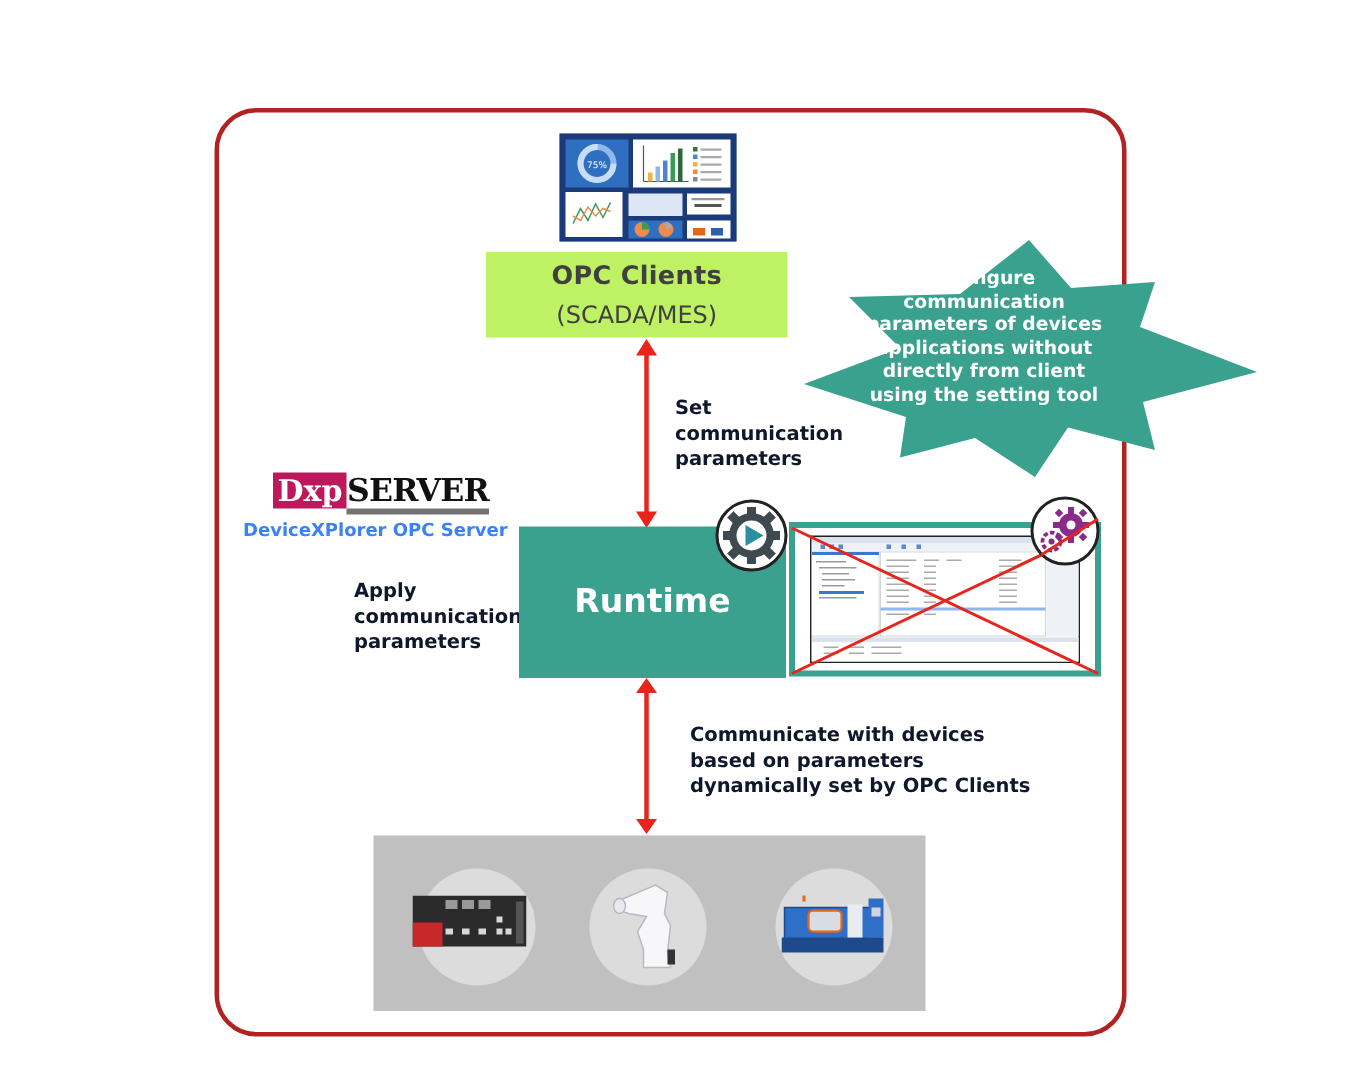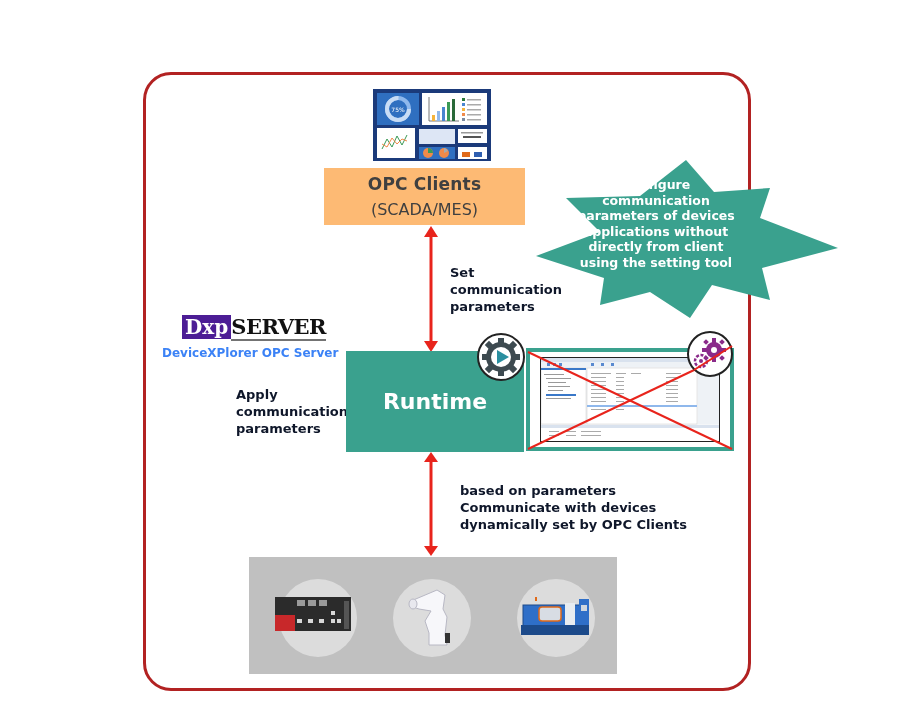--- a/index.html
+++ b/index.html
@@ -2,36 +2,36 @@
 <html><head>
 <meta charset="utf-8">
 <style>
   html, body { margin:0; padding:0; background:#ffffff; }
   body { width:900px; height:720px; position:relative; overflow:hidden; font-family:"DejaVu Sans", sans-serif; color:#111; }
   .frame { position:absolute; left:143px; top:72px; width:608px; height:619px; border:3px solid #b22222; border-radius:28px; box-sizing:border-box; }
   .abs { position:absolute; }
 
   
   .dash { left:373px; top:89px; width:118px; height:72px; background:#1b3a7a; }
-  .opc-box { left:324px; top:168px; width:201px; height:57px; background:#fdba74; text-align:center; }
+  .opc-box { left:324px; top:168px; width:201px; height:57px; background:#bef264; text-align:center; }
   .opc-title { font-weight:bold; font-size:17px; color:#404040; margin-top:6px; letter-spacing:0.2px; }
   .opc-sub { font-size:16px; color:#404040; margin-top:6px; }
 
   .txt { font-weight:bold; font-size:13px; line-height:17px; color:#0f172a; }
 
   .runtime { left:346px; top:351px; width:178px; height:101px; background:#3aa18e; color:#fff; font-weight:bold; font-size:22px; display:flex; align-items:center; justify-content:center; }
   .tool { left:526px; top:348px; width:208px; height:103px; border:4px solid #3aa18e; box-sizing:border-box; background:#fff; }
   .shot { position:absolute; left:10px; top:5px; right:10px; bottom:5px; border:1px solid #222; background:#f4f6f8; overflow:hidden; }
 
   .devices { left:249px; top:557px; width:368px; height:117px; background:#c0c0c0; }
   .dev-circle { position:absolute; top:22px; width:78px; height:78px; border-radius:50%; background:#dcdcdc; }
 
   .logo { left:182px; top:315px; }
-  .logo-dxp { display:inline-block; background:#4c1d95; color:#fff; font-family:"DejaVu Serif", serif; font-weight:bold; font-size:20px; padding:0 3px; line-height:24px; }
-  .logo-server { display:inline-block; font-family:"DejaVu Serif", serif; font-weight:bold; font-size:21px; color:#111; line-height:24px; border-bottom:2px solid #737373; letter-spacing:-0.5px; }
+  .logo-dxp { display:inline-block; background:#be185d; color:#fff; font-family:"DejaVu Serif", serif; font-weight:bold; font-size:20px; padding:0 3px; line-height:24px; }
+  .logo-server { display:inline-block; font-family:"DejaVu Serif", serif; font-weight:bold; font-size:21px; color:#111; line-height:24px; border-bottom:4px solid #737373; letter-spacing:-0.5px; }
   .logo-sub { left:162px; top:346px; font-weight:bold; font-size:12px; color:#3b82f6; }
 
   .star-text { left:572px; top:177px; width:168px; text-align:center; color:#fff; font-weight:bold; font-size:12.5px; line-height:15.6px; }
 </style>
 </head>
 <body>
 
 <div class="frame"></div>
 
 <div class="abs dash">
@@ -233,22 +233,22 @@
       <rect x="34" y="26" width="4" height="4" transform="rotate(45 36 28)"></rect>
     </g>
     <circle cx="28" cy="20" r="3" fill="#fff"></circle>
     <circle cx="15" cy="31" r="6" fill="none" stroke="#8a2a8a" stroke-width="2.5" stroke-dasharray="3 1.5"></circle>
     <circle cx="15" cy="31" r="2" fill="#8a2a8a"></circle>
     <line x1="8" y1="40" x2="46" y2="16" stroke="#e8241c" stroke-width="2"></line>
   </svg>
 </div>
 
 <div class="abs txt" style="left:460px; top:482px;">
+  <div>Communicate with devices</div>
   <div>based on parameters</div>
-  <div>Communicate with devices</div>
   <div>dynamically set by OPC Clients</div>
 </div>
 
 <div class="abs devices">
   <div class="dev-circle" style="left:30px;">
     <svg class="abs" style="left:-4px; top:18px;" width="76" height="36" viewBox="0 0 76 36">
       <rect x="0" y="0" width="76" height="34" fill="#2b2b2b"></rect>
       <rect x="0" y="18" width="20" height="16" fill="#c8282a"></rect>
       <g fill="#9a9a9a">
           <rect x="22" y="3" width="8" height="6"></rect>

